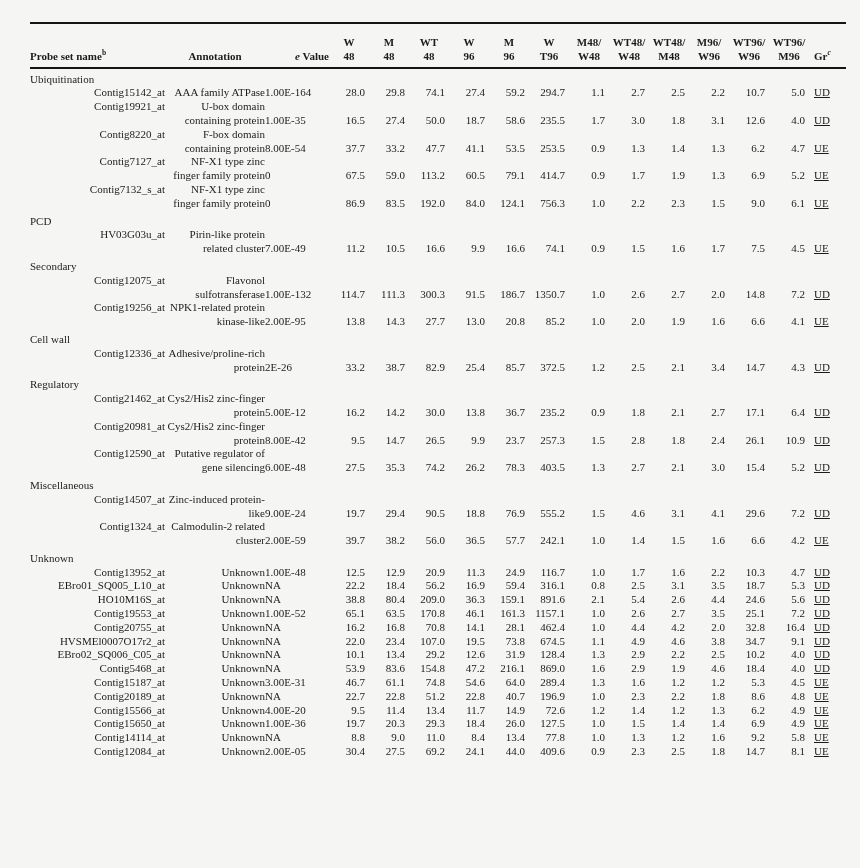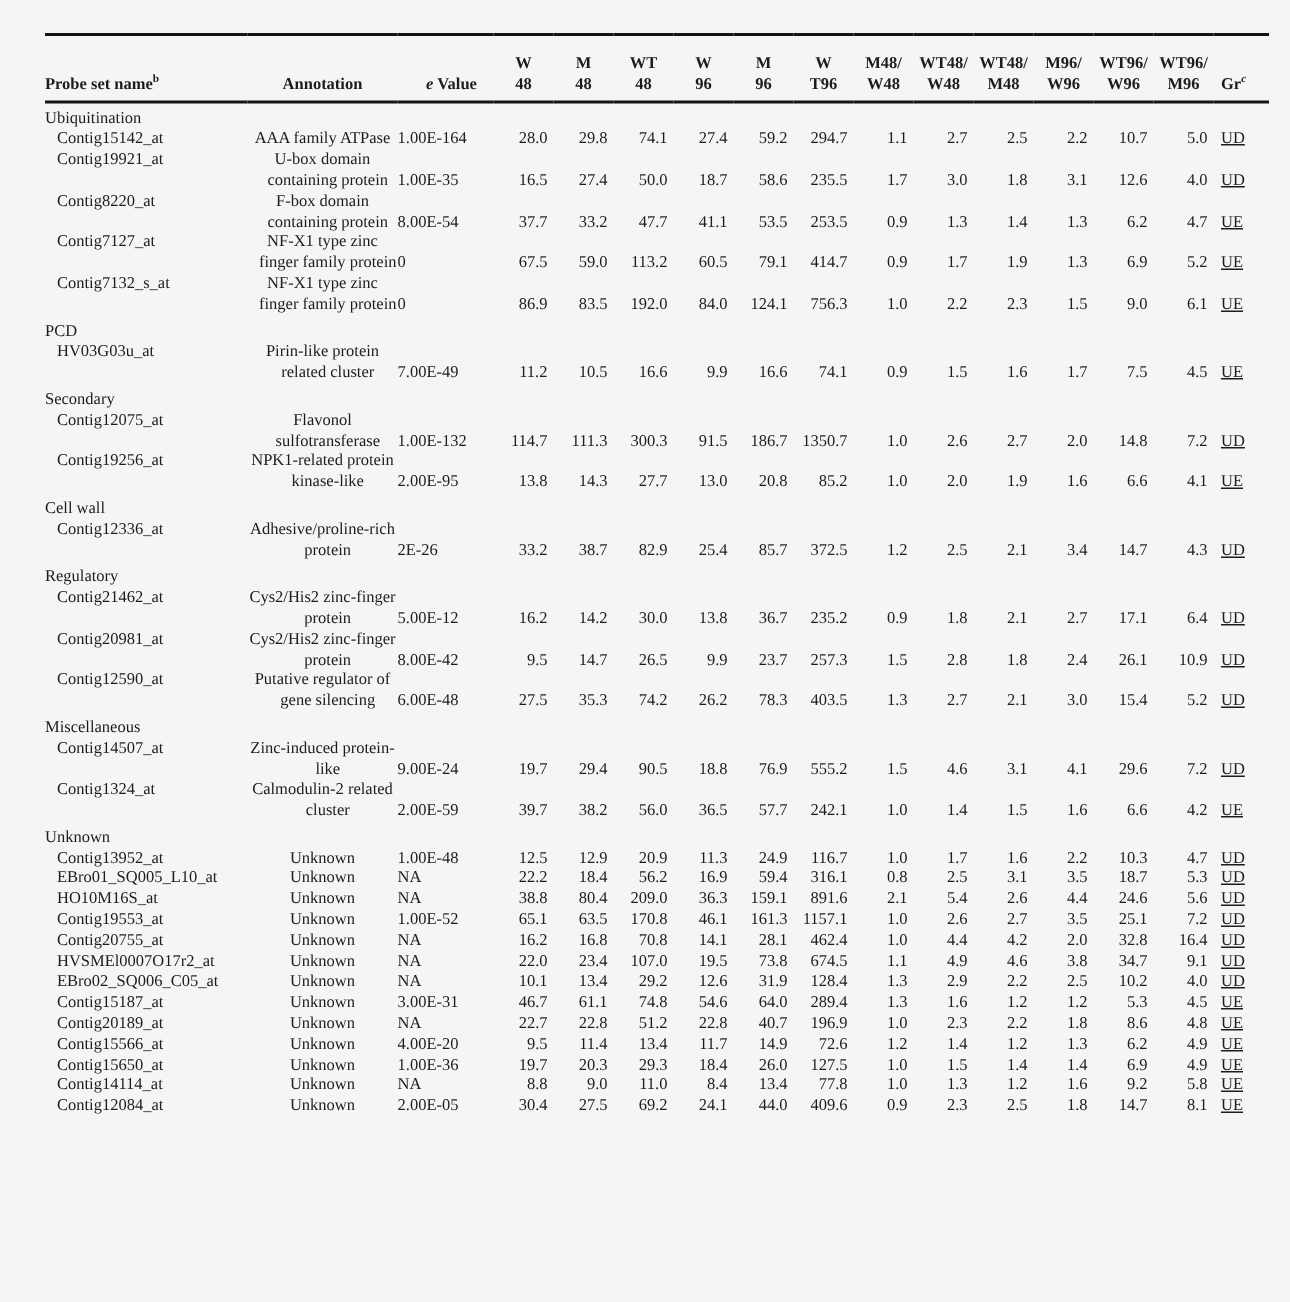--- a/index.html
+++ b/index.html
@@ -30,34 +30,34 @@
     border-bottom:2px solid #151515;
   }
   th{
     font-weight:bold;
     vertical-align:bottom;
     padding:12px 0 3px 0;
     white-space:nowrap;
   }
   th.probe{width:135px;text-align:left;}
   th.ann{width:100px;text-align:center;}
-  th.ev{width:56px;text-align:center;padding-left:8px;}
+  th.ev{width:56px;text-align:right;padding-left:8px;}
   th.num{width:40px;text-align:center;}
   th.gr{width:32px;text-align:left;padding-left:5px;}
   th sup{font-size:7.5px;line-height:0;}
   th.gr sup{font-style:italic;}
   th.ev i{font-weight:bold;}
   td{
     vertical-align:bottom;
     padding:0;
     white-space:nowrap;
   }
   td.sec{padding-top:4px;text-align:left;}
-  td.probe{vertical-align:top;padding-left:8px;text-align:left;}
-  td.ann{vertical-align:top;text-align:center;}
+  td.probe{vertical-align:top;padding-left:8px;text-align:right;}
+  td.ann{vertical-align:top;text-align:right;}
   td.ann .ann2{padding-left:7px;}
   td.ev{text-align:left;}
   td.num{text-align:right;padding-right:4px;}
   td.gr{text-align:left;padding-left:5px;text-decoration:underline;}
 </style>
 </head>
 <body>
 
 <div class="table-wrap">
   <table>
@@ -566,20 +566,40 @@
           <td class="num">128.4</td>
           <td class="num">1.3</td>
           <td class="num">2.9</td>
           <td class="num">2.2</td>
           <td class="num">2.5</td>
           <td class="num">10.2</td>
           <td class="num">4.0</td>
           <td class="gr">UD</td>
         </tr>
         <tr>
+          <td class="probe">Contig5468_at</td>
+          <td class="ann">
+            <div>Unknown</div>
+          </td>
+          <td class="ev">NA</td>
+          <td class="num">53.9</td>
+          <td class="num">83.6</td>
+          <td class="num">154.8</td>
+          <td class="num">47.2</td>
+          <td class="num">216.1</td>
+          <td class="num">869.0</td>
+          <td class="num">1.6</td>
+          <td class="num">2.9</td>
+          <td class="num">1.9</td>
+          <td class="num">4.6</td>
+          <td class="num">18.4</td>
+          <td class="num">4.0</td>
+          <td class="gr">UD</td>
+        </tr>
+        <tr>
           <td class="probe">Contig15187_at</td>
           <td class="ann">
             <div>Unknown</div>
           </td>
           <td class="ev">3.00E-31</td>
           <td class="num">46.7</td>
           <td class="num">61.1</td>
           <td class="num">74.8</td>
           <td class="num">54.6</td>
           <td class="num">64.0</td>

